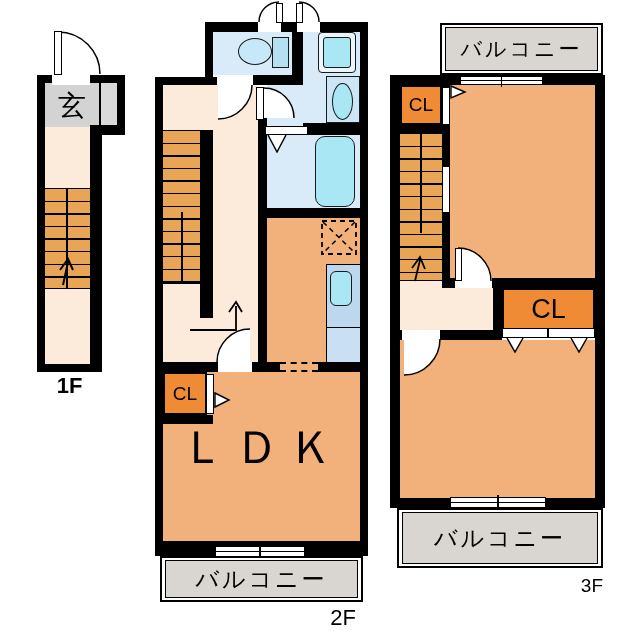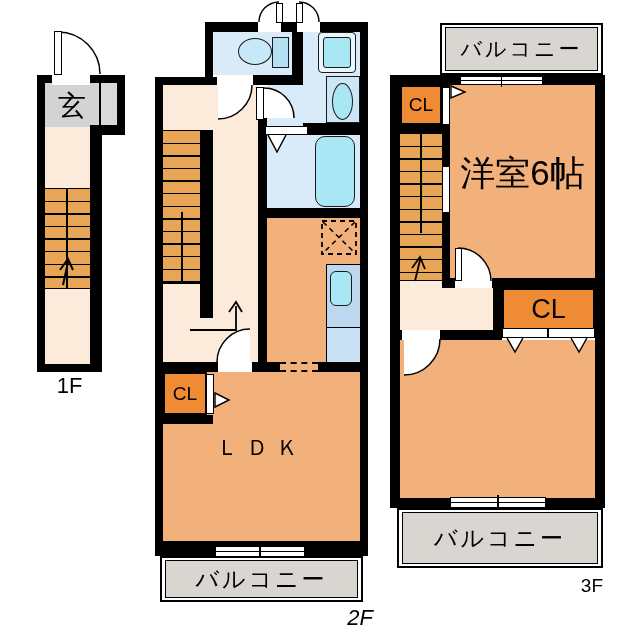--- a/index.html
+++ b/index.html
@@ -56,21 +56,21 @@
     <path d="M0,42 L0,0 A42,42 0 0 1 42,42 Z" fill="#fff" stroke="none"></path>
     <path d="M0,0 A42,42 0 0 1 42,42" fill="none" stroke="#000" stroke-width="1.5"></path>
   </svg>
   <div class="door-leaf" style="left:54px;top:31px;width:8px;height:44px;"></div>
 
   <svg style="left:54px;top:254px;" width="26" height="34">
     <path d="M9,31 L14,8 M6,16 L14,5 L19,16" fill="none" stroke="#000" stroke-width="2"></path>
   </svg>
 
   <div class="lbl" style="left:45px;top:88px;width:54px;height:36px;font-size:28px;">玄</div>
-  <div class="lbl" style="left:37px;top:374px;width:65px;height:24px;font-size:22px;">1F</div>
+  <div class="lbl" style="left:37px;top:374px;width:65px;height:24px;font-size:22px;font-weight:bold;">1F</div>
 
   <div class="fill wet" style="left:213px;top:32px;width:79px;height:43px;"></div>
   <div class="fill wet" style="left:303px;top:32px;width:57px;height:91px;"></div>
   <div class="fill wet" style="left:267px;top:85px;width:36px;height:50px;"></div>
   <div class="fill wet" style="left:267px;top:135px;width:93px;height:73px;"></div>
   <div class="fill cream" style="left:163px;top:85px;width:95px;height:277px;"></div>
   <div class="fill room" style="left:266px;top:218px;width:94px;height:144px;"></div>
   <div class="fill room" style="left:163px;top:372px;width:197px;height:169px;"></div>
 
   <div class="stairs" style="left:163px;top:130px;width:37px;height:154px;"></div>
@@ -151,29 +151,29 @@
   <div class="opening" style="left:218px;top:362px;width:34px;height:10px;"></div>
   <svg style="left:217px;top:329px;" width="34" height="34">
     <path d="M33,33 L33,0 A33,33 0 0 0 0,33 Z" fill="#fff"></path>
     <path d="M33,0 A33,33 0 0 0 0,33" fill="none" stroke="#000" stroke-width="1.5"></path>
   </svg>
 
   <svg style="left:186px;top:294px;" width="58" height="42">
     <path d="M4,36 L50,36 L50,12 M43,18 L50,8 L56,18" fill="none" stroke="#000" stroke-width="1.8"></path>
   </svg>
 
-  <div class="lbl" style="left:163px;top:428px;width:197px;height:40px;font-size:22px;letter-spacing:8px;">ＬＤＫ</div>
+  <div class="lbl" style="left:163px;top:428px;width:197px;height:40px;font-size:46px;letter-spacing:8px;">ＬＤＫ</div>
 
   <div class="window" style="left:215px;top:546px;width:90px;height:11px;">
     <div class="mid"></div>
     <div class="tick"></div>
   </div>
   <div class="balc-outer" style="left:160px;top:556px;width:203px;height:46px;"></div>
   <div class="balc-inner" style="left:165px;top:560px;width:193px;height:38px;">バルコニー</div>
-  <div class="lbl" style="left:313px;top:606px;width:60px;height:24px;font-size:22px;justify-content:flex-end;font-style:italic;">2F</div>
+  <div class="lbl" style="left:296px;top:606px;width:60px;height:24px;font-size:22px;justify-content:flex-end;">2F</div>
 
   <div class="fill room" style="left:450px;top:85px;width:145px;height:193px;"></div>
   <div class="fill cream" style="left:400px;top:280px;width:93px;height:50px;"></div>
   <div class="fill room" style="left:400px;top:340px;width:195px;height:158px;"></div>
   <div class="stairs" style="left:400px;top:133px;width:42px;height:148px;"></div>
   <div class="stair-mid" style="left:420px;top:133px;width:2px;height:100px;"></div>
 
   <div class="wall" style="left:390px;top:75px;width:215px;height:10px;"></div>
   <div class="wall" style="left:390px;top:75px;width:10px;height:433px;"></div>
   <div class="wall" style="left:595px;top:75px;width:10px;height:433px;"></div>
@@ -213,21 +213,20 @@
   <div class="opening" style="left:402px;top:330px;width:38px;height:10px;"></div>
   <svg style="left:404px;top:339px;" width="37" height="37">
     <path d="M0,0 L36,0 A36,36 0 0 1 0,36 Z" fill="#fff"></path>
     <path d="M36,0 A36,36 0 0 1 0,36" fill="none" stroke="#000" stroke-width="1.5"></path>
   </svg>
 
   <svg style="left:404px;top:252px;" width="26" height="32">
     <path d="M11,29 L16,8 M8,16 L16,5 L21,17" fill="none" stroke="#000" stroke-width="1.8"></path>
   </svg>
 
-  <div class="lbl" style="left:450px;top:152px;width:145px;height:42px;font-size:35px;">洋室6帖</div>
 
   <div class="window" style="left:460px;top:76px;width:83px;height:9px;">
     <div class="mid"></div>
     <div class="tick"></div>
   </div>
   <div class="window" style="left:450px;top:497px;width:96px;height:11px;">
     <div class="mid"></div>
     <div class="tick"></div>
   </div>
 

